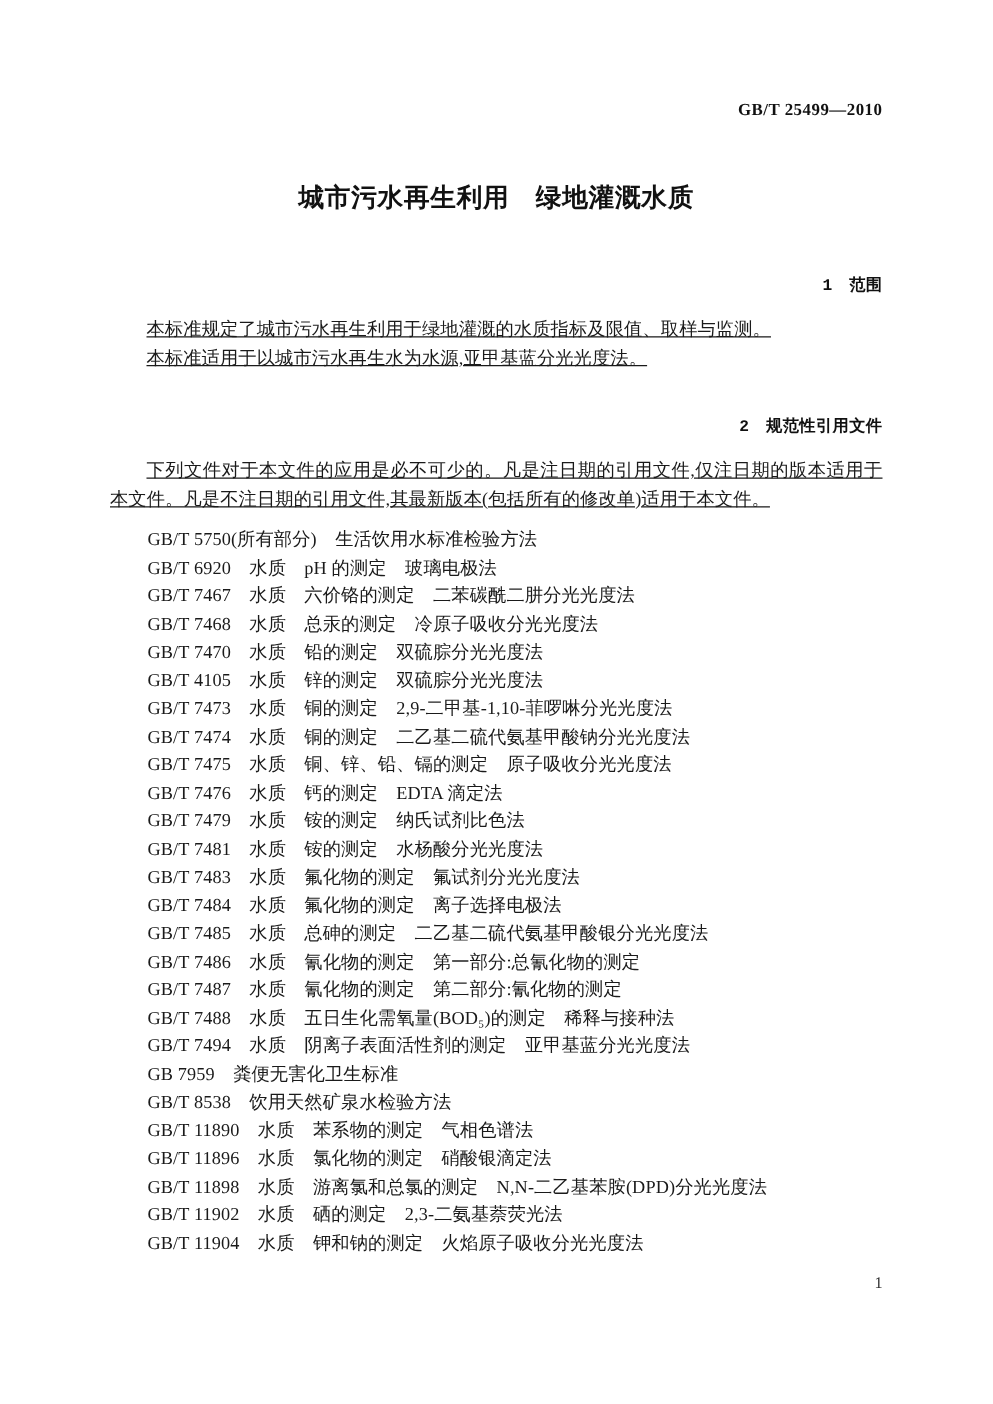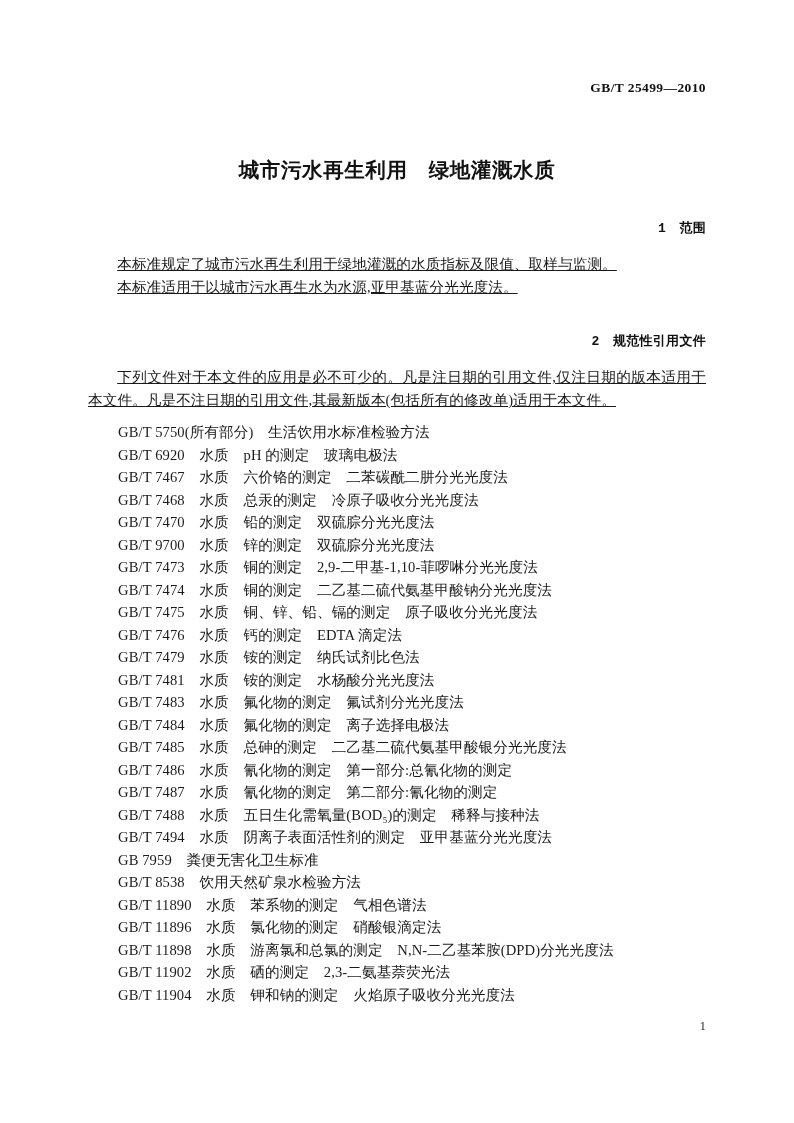--- a/index.html
+++ b/index.html
@@ -29,21 +29,21 @@
     font-family: "Liberation Serif", "DejaVu Serif", serif;
     font-weight: bold;
     font-size: 13.5px;
     letter-spacing: 0.4px;
     color: #111;
     white-space: nowrap;
   }
   
   .doc-title {
     position: absolute;
-    top: 156px;
+    top: 144px;
     left: 0;
     width: 794px;
     text-align: center;
     font-family: "Liberation Sans", "DejaVu Sans", sans-serif;
     font-weight: bold;
     font-size: 20.5px;
     letter-spacing: 0.6px;
     color: #111;
     white-space: pre;
   }
@@ -132,21 +132,21 @@
     <div class="para-block">
       <p class="para indent">下列文件对于本文件的应用是必不可少的。凡是注日期的引用文件,仅注日期的版本适用于本文件。凡是不注日期的引用文件,其最新版本(包括所有的修改单)适用于本文件。</p>
     </div>
 
     <ul class="ref-list">
       <li class="ref-item">GB/T 5750(所有部分) 生活饮用水标准检验方法</li>
       <li class="ref-item">GB/T 6920 水质 pH 的测定 玻璃电极法</li>
       <li class="ref-item">GB/T 7467 水质 六价铬的测定 二苯碳酰二肼分光光度法</li>
       <li class="ref-item">GB/T 7468 水质 总汞的测定 冷原子吸收分光光度法</li>
       <li class="ref-item">GB/T 7470 水质 铅的测定 双硫腙分光光度法</li>
-      <li class="ref-item">GB/T 9700 水质 锌的测定 双硫腙分光光度法</li>
+      <li class="ref-item">GB/T 4105 水质 锌的测定 双硫腙分光光度法</li>
       <li class="ref-item">GB/T 7473 水质 铜的测定 2,9-二甲基-1,10-菲啰啉分光光度法</li>
       <li class="ref-item">GB/T 7474 水质 铜的测定 二乙基二硫代氨基甲酸钠分光光度法</li>
       <li class="ref-item">GB/T 7475 水质 铜、锌、铅、镉的测定 原子吸收分光光度法</li>
       <li class="ref-item">GB/T 7476 水质 钙的测定 EDTA 滴定法</li>
       <li class="ref-item">GB/T 7479 水质 铵的测定 纳氏试剂比色法</li>
       <li class="ref-item">GB/T 7481 水质 铵的测定 水杨酸分光光度法</li>
       <li class="ref-item">GB/T 7483 水质 氟化物的测定 氟试剂分光光度法</li>
       <li class="ref-item">GB/T 7484 水质 氟化物的测定 离子选择电极法</li>
       <li class="ref-item">GB/T 7485 水质 总砷的测定 二乙基二硫代氨基甲酸银分光光度法</li>
       <li class="ref-item">GB/T 7486 水质 氰化物的测定 第一部分:总氰化物的测定</li>

